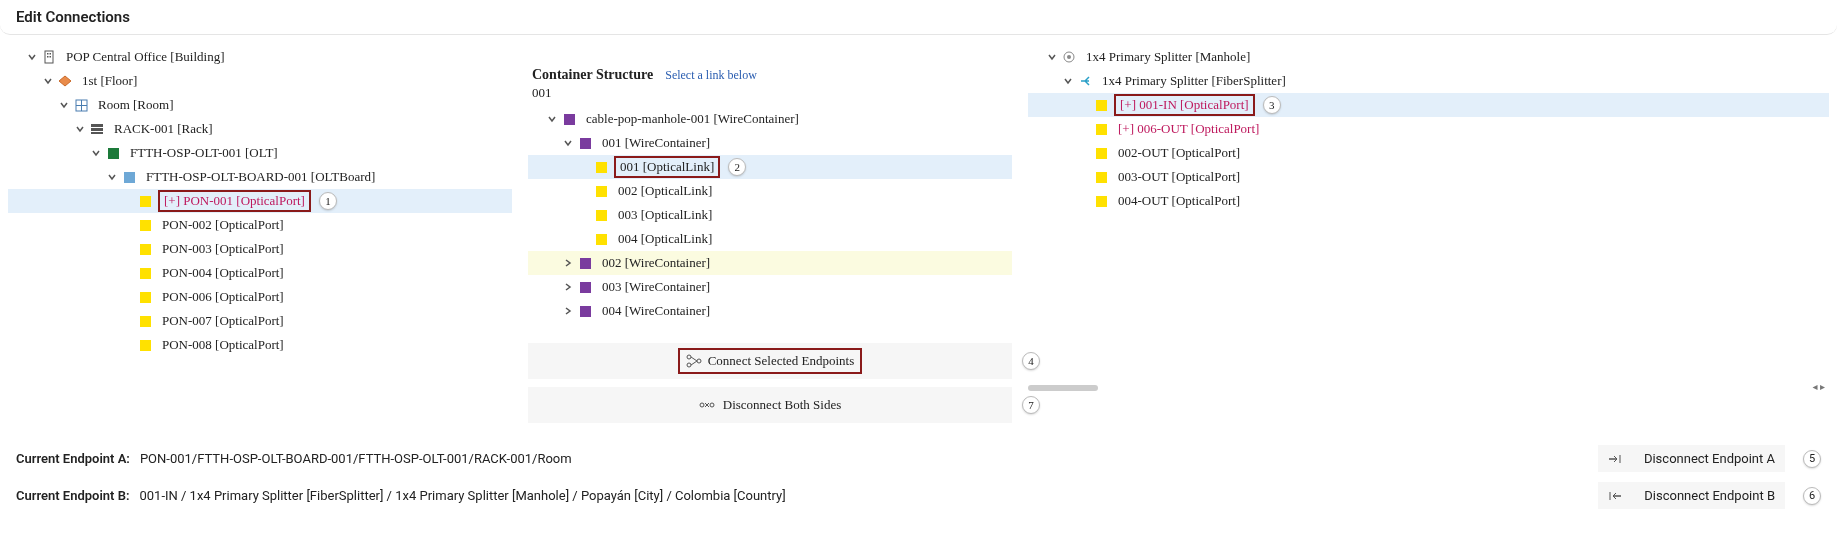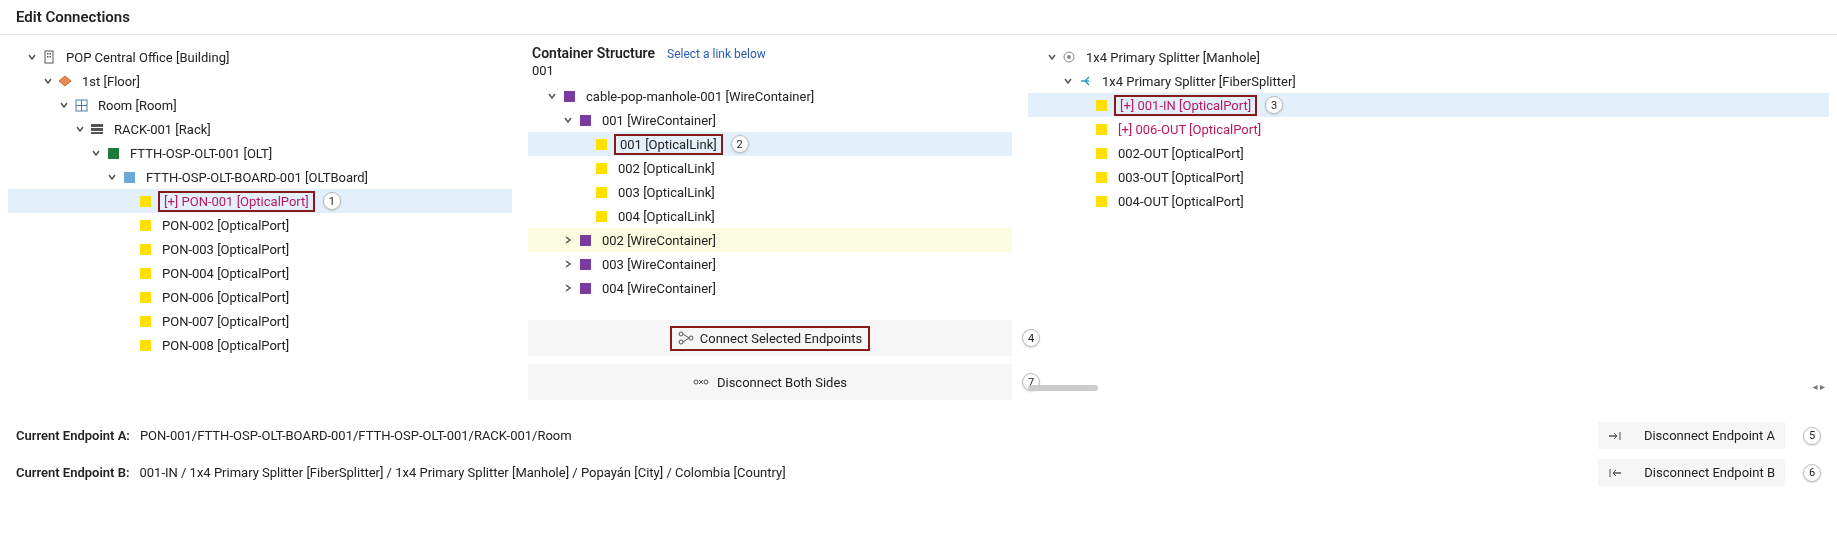--- a/index.html
+++ b/index.html
@@ -1,39 +1,39 @@
 <!DOCTYPE html>
 <html><head>
   <meta charset="utf-8">
   <style>
     * { box-sizing: border-box; margin: 0; padding: 0; }
     body { font-family: -apple-system, BlinkMacSystemFont, "Segoe UI", Roboto, sans-serif; font-size: 13px; color: #222; background: #fff; width: 1837px; }
-    .title-bar { padding: 8px 16px; font-weight: 600; font-size: 15px; border-bottom: 1px solid #e5e5e5; }
+    .title-bar { padding: 8px 16px; font-weight: 600; font-size: 15px; border-bottom: 1px solid #e5e5e5; border-radius: 10px; }
     .main { display: flex; padding: 10px 0 8px 0; }
-    .col { flex: 1; padding: 0 8px; min-width: 0; }
+    .col { flex: 1; padding: 0 8px; min-width: 0; font-family: Liberation Serif, serif; }
     .col-left { flex: 0 0 520px; }
     .col-mid { flex: 0 0 500px; }
     .col-right { flex: 1; }
 
     .tree-row { display: flex; align-items: center; height: 24px; padding-right: 8px; white-space: nowrap; }
     .tree-row .caret { width: 16px; height: 16px; display: inline-flex; align-items: center; justify-content: center; cursor: pointer; flex-shrink: 0; }
     .tree-row .spacer { width: 16px; display: inline-block; flex-shrink: 0; }
     .tree-row .ico { width: 14px; height: 14px; margin: 0 6px 0 2px; display: inline-flex; align-items: center; justify-content: center; flex-shrink: 0; }
     .tree-row .lbl { padding: 1px 4px; }
     .yellow-sq { width: 11px; height: 11px; background: #ffe100; display: inline-block; }
     .purple-sq { width: 11px; height: 11px; background: #7a3b9e; display: inline-block; }
     .green-sq { width: 11px; height: 11px; background: #1c7a3a; display: inline-block; }
     .blue-sq { width: 11px; height: 11px; background: #6ea8d6; display: inline-block; }
     .sel-blue { background: #e3effa; }
     .sel-yellow { background: #fbfbe0; }
     .link-blue { color: #be185d; }
     .boxed { border: 2px solid #8a1a1a; padding: 0 3px; }
     .num-badge { display: inline-flex; align-items: center; justify-content: center; min-width: 18px; height: 18px; border-radius: 9px; background: #fff; border: 1px solid #bbb; box-shadow: 0 1px 2px rgba(0,0,0,0.15); font-size: 11px; margin-left: 8px; }
 
-    .mid-head { display: flex; align-items: baseline; gap: 12px; padding: 0 4px; }
+    .mid-head { display: flex; align-items: baseline; gap: 12px; padding: 0 4px; margin-top: 22px; }
     .mid-title { font-weight: 600; font-size: 14px; }
     .mid-sub { color: #2a5db0; font-size: 12px; }
     .mid-code { padding: 2px 4px 6px 4px; font-size: 13px; }
 
     .action-btn { display: flex; align-items: center; justify-content: center; background: #f6f6f6; height: 36px; margin: 8px 0; gap: 8px; position: relative; }
     .action-btn .btn-lbl { }
     .action-btn.boxed-btn .inner { border: 2px solid #8a1a1a; padding: 3px 6px; display: inline-flex; align-items: center; gap: 6px; }
 
     .scroll-hint { height: 10px; background: linear-gradient(to right, transparent, transparent); position: relative; }
     .scroll-thumb { position: absolute; left: 0; top: 2px; width: 70px; height: 6px; background: #ccc; border-radius: 3px; }

